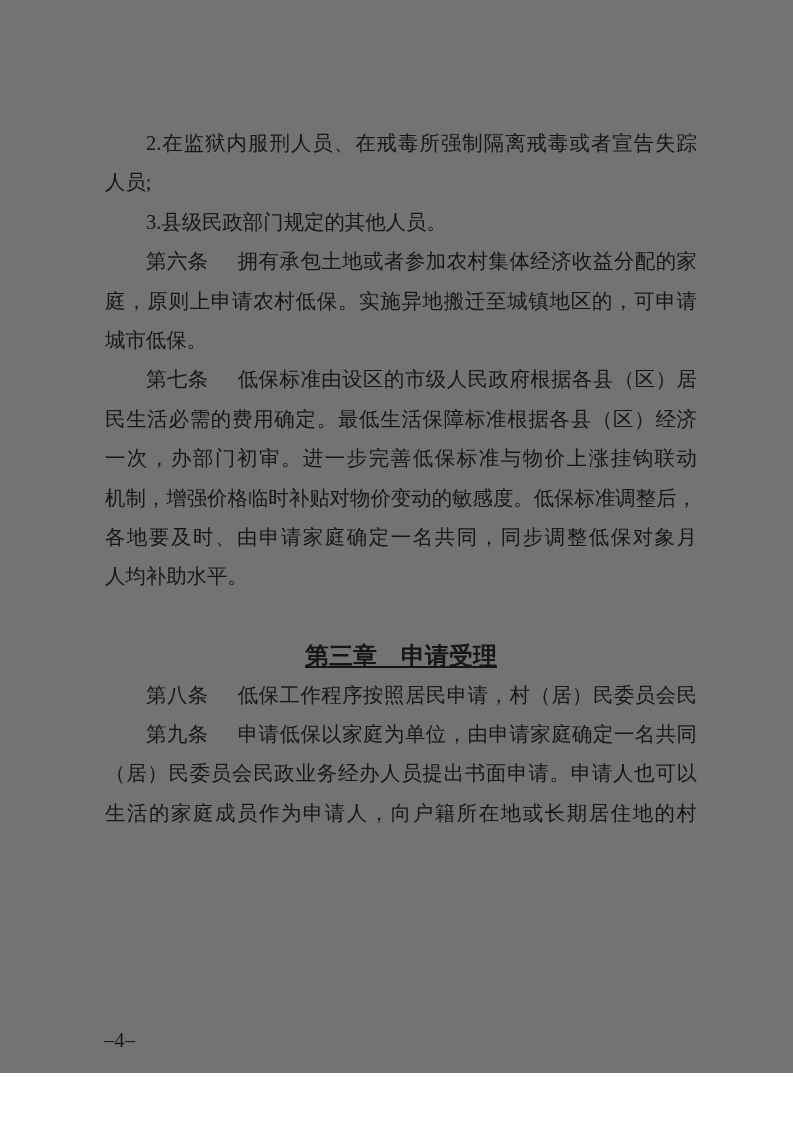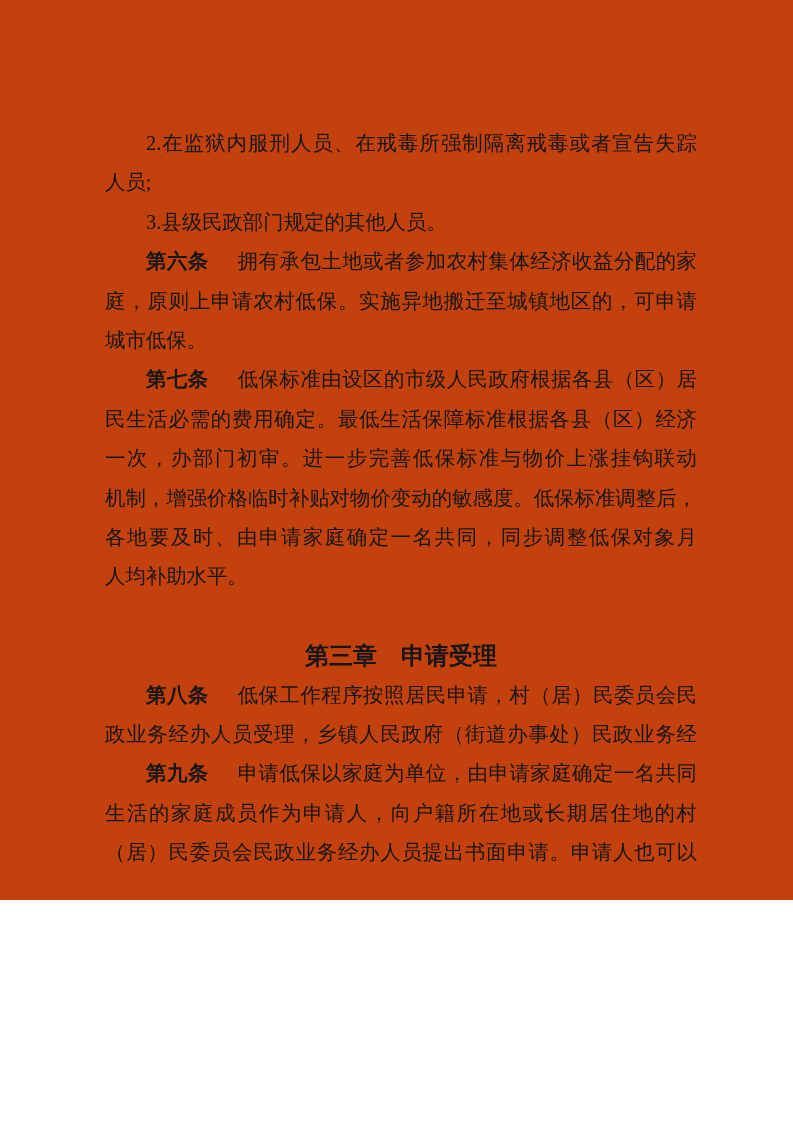--- a/index.html
+++ b/index.html
@@ -3,22 +3,22 @@
 <meta charset="utf-8">
 <style>
   html, body {
     margin: 0;
     padding: 0;
     background: #ffffff;
   }
   .page {
     position: relative;
     width: 793px;
-    height: 900px;
-    background: #c2410c;
+    height: 1073px;
+    background: #737373;
     color: #161616;
     font-family: "Liberation Serif", "DejaVu Serif", serif;
     overflow: hidden;
   }
   .content {
     position: absolute;
     left: 105px;
     top: 124px;
     width: 592px;
     font-size: 20.4px;
@@ -26,25 +26,25 @@
   }
   .para { margin: 0; padding: 0; }
   .line {
     text-align: justify;
     text-align-last: left;
     white-space: nowrap;
   }
   .line.fill { text-align-last: justify; }
   .line.indent { text-indent: 41px; }
   .lead {
-    font-weight: 700;
+    font-weight: 400;
     margin-right: 29px;
     font-family: "Liberation Sans", "DejaVu Sans", sans-serif;
   }
-  .para.chapter { margin-top: 39.4px; }
+  .para.chapter { margin-top: 39.4px; text-decoration: underline; }
   .para.chapter .line {
     text-align: center;
     text-align-last: center;
     font-weight: 700;
     font-size: 24px;
     font-family: "Liberation Sans", "DejaVu Sans", sans-serif;
     text-indent: 0;
   }
   .page-number {
     position: absolute;
@@ -78,22 +78,21 @@
         <div class="line fill">一次，办部门初审。进一步完善低保标准与物价上涨挂钩联动</div>
         <div class="line fill">机制，增强价格临时补贴对物价变动的敏感度。低保标准调整后，</div>
         <div class="line fill">各地要及时、由申请家庭确定一名共同，同步调整低保对象月</div>
         <div class="line">人均补助水平。</div>
       </div>
       <div class="para chapter">
         <div class="line">第三章　申请受理</div>
       </div>
       <div class="para">
         <div class="line indent fill"><span class="lead">第八条</span>低保工作程序按照居民申请，村（居）民委员会民</div>
-        <div class="line fill">政业务经办人员受理，乡镇人民政府（街道办事处）民政业务经</div>
       </div>
       <div class="para">
         <div class="line indent fill"><span class="lead">第九条</span>申请低保以家庭为单位，由申请家庭确定一名共同</div>
+        <div class="line fill">（居）民委员会民政业务经办人员提出书面申请。申请人也可以</div>
         <div class="line fill">生活的家庭成员作为申请人，向户籍所在地或长期居住地的村</div>
-        <div class="line fill">（居）民委员会民政业务经办人员提出书面申请。申请人也可以</div>
       </div>
     </div>
   <div class="page-number">–4–</div>
 </div>
 
 </body></html>

